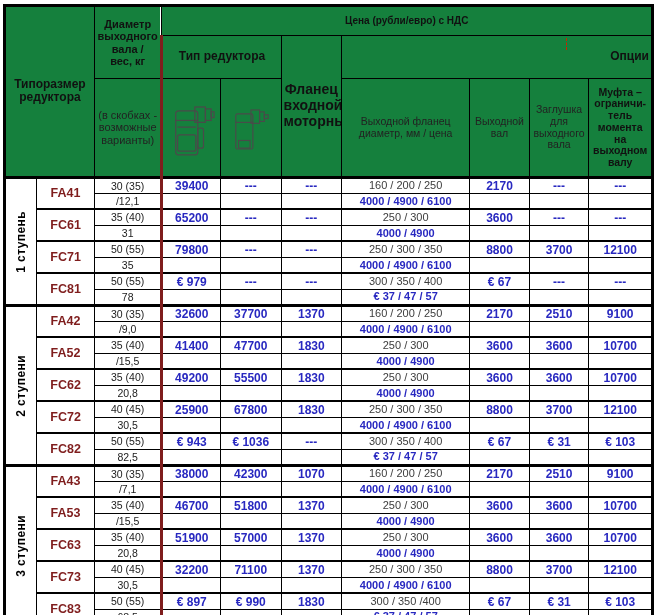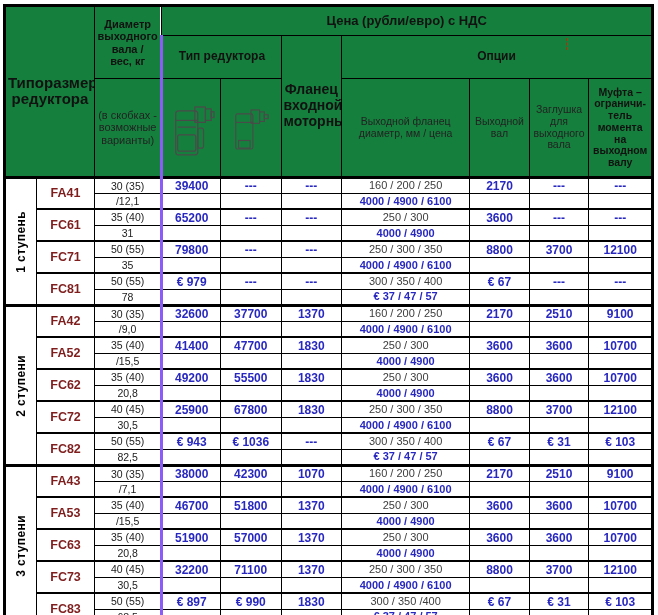--- a/index.html
+++ b/index.html
@@ -5,36 +5,36 @@
   html,body{margin:0;padding:0;background:#fff;font-family:"Liberation Sans",sans-serif;}
   .page{width:658px;height:615px;box-sizing:border-box;background:#fff;padding:4px 2px 3px 3px;overflow:hidden;}
   table{border-collapse:collapse;table-layout:fixed;width:651px;border:3px solid #000;}
   col.c-group{width:32px}col.c-model{width:57px}col.c-dia{width:67px}
   col.c-t1{width:58px}col.c-t2{width:60px}col.c-fm{width:60px}
   col.c-ofl{width:127px}col.c-osh{width:59px}col.c-plug{width:59px}col.c-coup{width:63px}
   th,td{border:1px solid #000;padding:1px 2px;text-align:center;vertical-align:middle;
         overflow:hidden;font-size:11px;color:#111;line-height:1.12;}
   thead th{font-weight:bold;white-space:pre-line;background:#15803d;}
   tr.h1{height:30px}tr.h2{height:30px}tr.h3{height:92px}
-  .price-title{font-size:13px;}
+  .price-title{font-size:10px;}
   .reducer-type{font-size:12px;}
-  .options-cell{font-size:12px;position:relative;}
-  .typesize{font-size:15px;}
+  .options-cell{font-size:12px;position:relative;text-align:right;}
+  .typesize{font-size:12px;}
   .opt-sub{font-weight:normal;font-size:10.5px;color:#222;}
   .coupling-h{font-weight:bold;font-size:10.5px;}
   .note{font-weight:normal;font-size:11px;white-space:pre-line;color:#222;}
   .flm{font-size:14px;}
   tbody tr{height:16px;}
   tbody td{line-height:1;}
   .model{font-weight:bold;font-size:12.5px;color:#7f1d1d;}
   .small{font-size:10.5px;color:#1a1a1a;}
   .price{color:#2828c0;font-weight:bold;font-size:12px;}
   .fl-dia{font-size:11px;color:#3c3c3c;text-align:center;}
   .fl-price{color:#2828c0;font-weight:bold;font-size:11px;}
-  .thick-l{border-left:3px solid #8b5cf6;}
+  .thick-l{border-left:3px solid #7f1d1d;}
   tr.first-row td, tr.first-row th{border-top:3px solid #000;}
   tr.group-start td, tr.group-start th{border-top:3px solid #000;}
   tr.model-start td{border-top:2px solid #000;}
   .gcell{vertical-align:middle;}
   .vlabel{writing-mode:vertical-rl;transform:rotate(180deg);font-weight:bold;
           font-size:12px;letter-spacing:.4px;margin:0 auto;color:#000;white-space:nowrap;}
   .red-mark{position:absolute;left:224px;top:2px;height:12px;width:0;
             border-left:1.5px dashed #cc2200;}
   .icon-cell svg{display:block;margin:4px auto 0;}
 </style>

